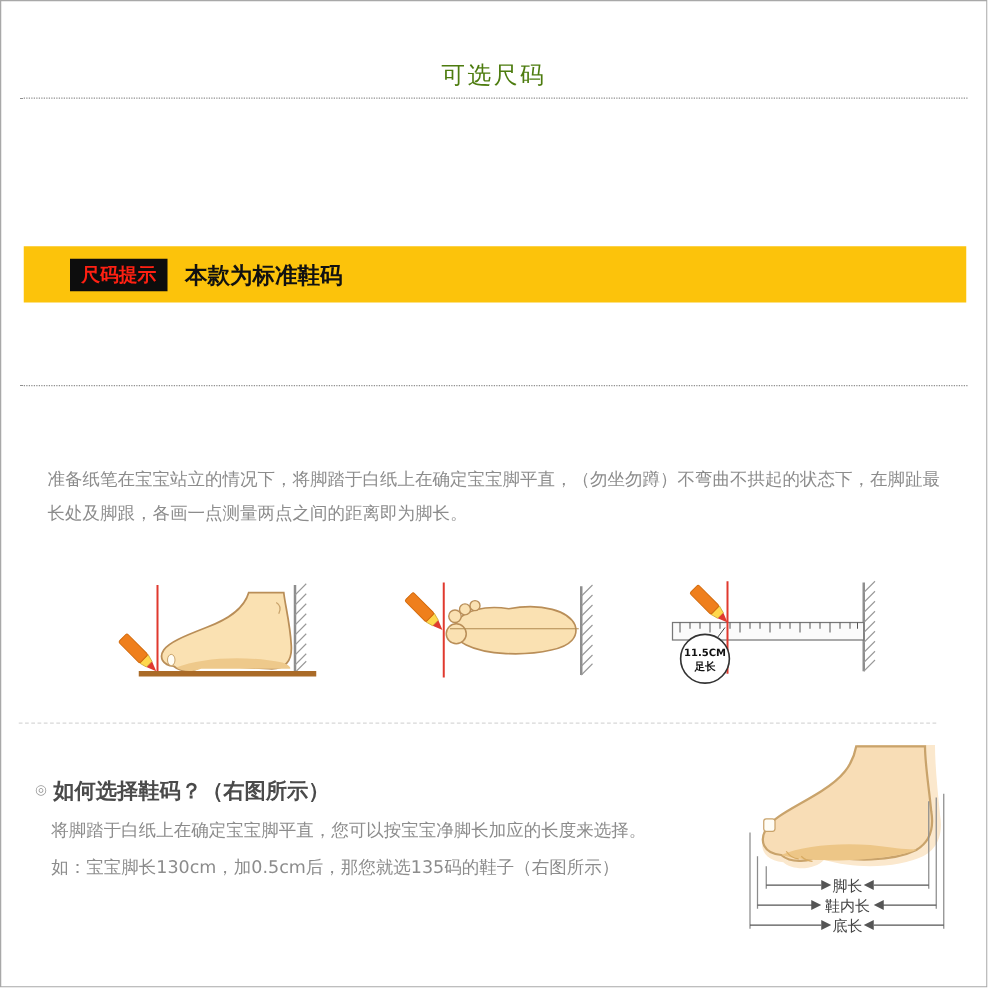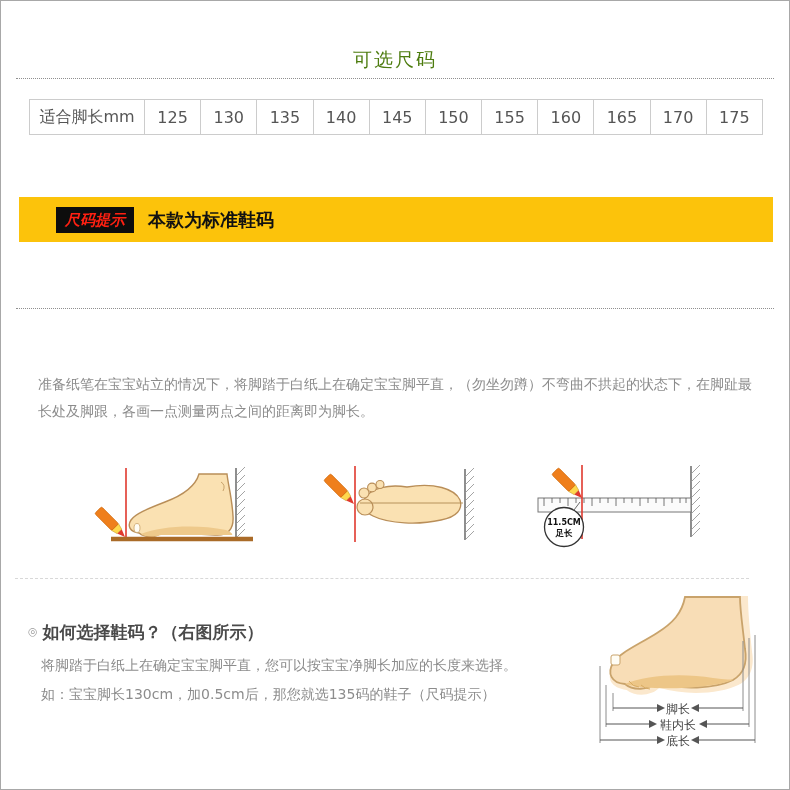--- a/index.html
+++ b/index.html
@@ -9,21 +9,21 @@
   .sec-title{position:absolute;left:0;width:100%;text-align:center;
              color:#4d7c0f;font-size:19px;letter-spacing:2px;}
   .dotted{position:absolute;left:15px;right:15px;border-top:1px dotted #8f8f8f;height:0;}
   .dashed{position:absolute;left:14px;right:40px;border-top:1px dashed #d8d8d8;height:0;}
   table.size-table{position:absolute;left:28px;top:98px;width:734px;
                    border-collapse:collapse;table-layout:fixed;font-size:16px;color:#555;}
   table.size-table td{border:1px solid #ccc;text-align:center;height:34px;background:#fff;padding:0;}
   table.size-table tr.head td{background:#f4f4f4;}
   .banner{position:absolute;left:18px;top:196px;width:754px;height:45px;
           display:flex;align-items:center;}
-  .badge{margin-left:37px;font-weight:bold;font-size:15px;padding:4px 9px;line-height:18px;font-style:italic;}
+  .badge{margin-left:37px;font-weight:bold;font-size:15px;padding:4px 9px;line-height:18px;}
   .banner-headline{margin-left:14px;font-weight:bold;font-size:18px;color:#111;}
   .banner-detail{margin-left:17px;font-weight:bold;font-size:15.5px;color:#111;}
   .sec-heading{position:absolute;left:27px;font-size:17px;font-weight:bold;color:#4a4a4a;}
   .bullet{font-size:11px;color:#999;position:relative;top:-3px;margin-right:5px;font-weight:normal;}
   .body-text{position:absolute;color:#8c8c8c;font-size:14px;}
   #para1{left:37px;top:370px;width:724px;line-height:27px;}
   #para2{left:40px;top:650px;width:560px;line-height:29px;}
   svg.illu{position:absolute;overflow:visible;}
   svg text{font-family:"DejaVu Sans","Liberation Sans",sans-serif;}
 </style>
@@ -44,34 +44,20 @@
         <col>
         <col>
         <col>
         <col>
         <col>
         <col>
         <col>
         <col>
       </colgroup>
     <tbody>
-      <tr>
-        <td>适合脚长mm</td>
-        <td>125</td>
-        <td>130</td>
-        <td>135</td>
-        <td>140</td>
-        <td>145</td>
-        <td>150</td>
-        <td>155</td>
-        <td>160</td>
-        <td>165</td>
-        <td>170</td>
-        <td>175</td>
-      </tr>
     </tbody>
   </table>
 
   <div class="banner" id="tip-banner" style="background: rgb(252, 195, 11);">
     <span class="badge" id="tip-badge" style="background: rgb(13, 13, 13); color: rgb(255, 32, 18);">尺码提示</span>
     <span class="banner-headline">本款为标准鞋码</span>
   </div>
 
   <div class="dotted" style="top:307px"></div>
 
@@ -127,21 +113,21 @@
     </g>
   </svg>
 
   <div class="dashed" style="top:577px"></div>
 
   <div class="sec-heading" style="top:620px">
     <span class="bullet">◎</span><span>如何选择鞋码？（右图所示）</span>
   </div>
   <div class="body-text" id="para2">
     <div>将脚踏于白纸上在确定宝宝脚平直，您可以按宝宝净脚长加应的长度来选择。</div>
-    <div>如：宝宝脚长130cm，加0.5cm后，那您就选135码的鞋子（尺码提示）</div>
+    <div>如：宝宝脚长130cm，加0.5cm后，那您就选135码的鞋子（右图所示）</div>
   </div>
 
   <svg class="illu" style="left:592px;top:592px" width="170" height="172" viewBox="0 0 170 172">
     <path d="M89,2 C86,20 76,31 60,42 C41,54 23,62 17,72 C11,83 16,92 31,94 C39,101 56,100 63,92 C89,100 123,98 141,89 C154,82 156,69 154,57 C152,37 150,18 150,2 Z" transform="translate(2,1) scale(1.02)" fill="#fbe8cd" stroke="none"></path>
     <path d="M92,4 C89,20 80,30 64,40 C45,52 26,60 20,70 C14,80 18,90 32,91 C40,98 56,97 62,90 C88,97 122,96 140,87 C152,80 154,68 152,56 C150,36 147,18 147,4 Z" fill="#f8ddb6" stroke="#c9a36b" stroke-width="1.8"></path>
     <path d="M32,91 C52,82 90,80 120,85 C132,87 140,86 140,87 C120,95 60,99 32,91 Z" fill="#edc687" stroke="none"></path>
     <rect x="18" y="62" width="9" height="10" rx="2" fill="#fffdf5" stroke="#c9a36b" stroke-width="1"></rect>
     <path d="M36,88 q4,6 10,6 M48,92 q4,4 9,4" stroke="#d8ab63" stroke-width="1" fill="none"></path>
 
     <path d="M20,100 V118 M13,92 V134 M7,73 V150 M150,48 V118 M156,45 V134 M162,42 V150" stroke="#8c8c8c" stroke-width="1" fill="none"></path>

